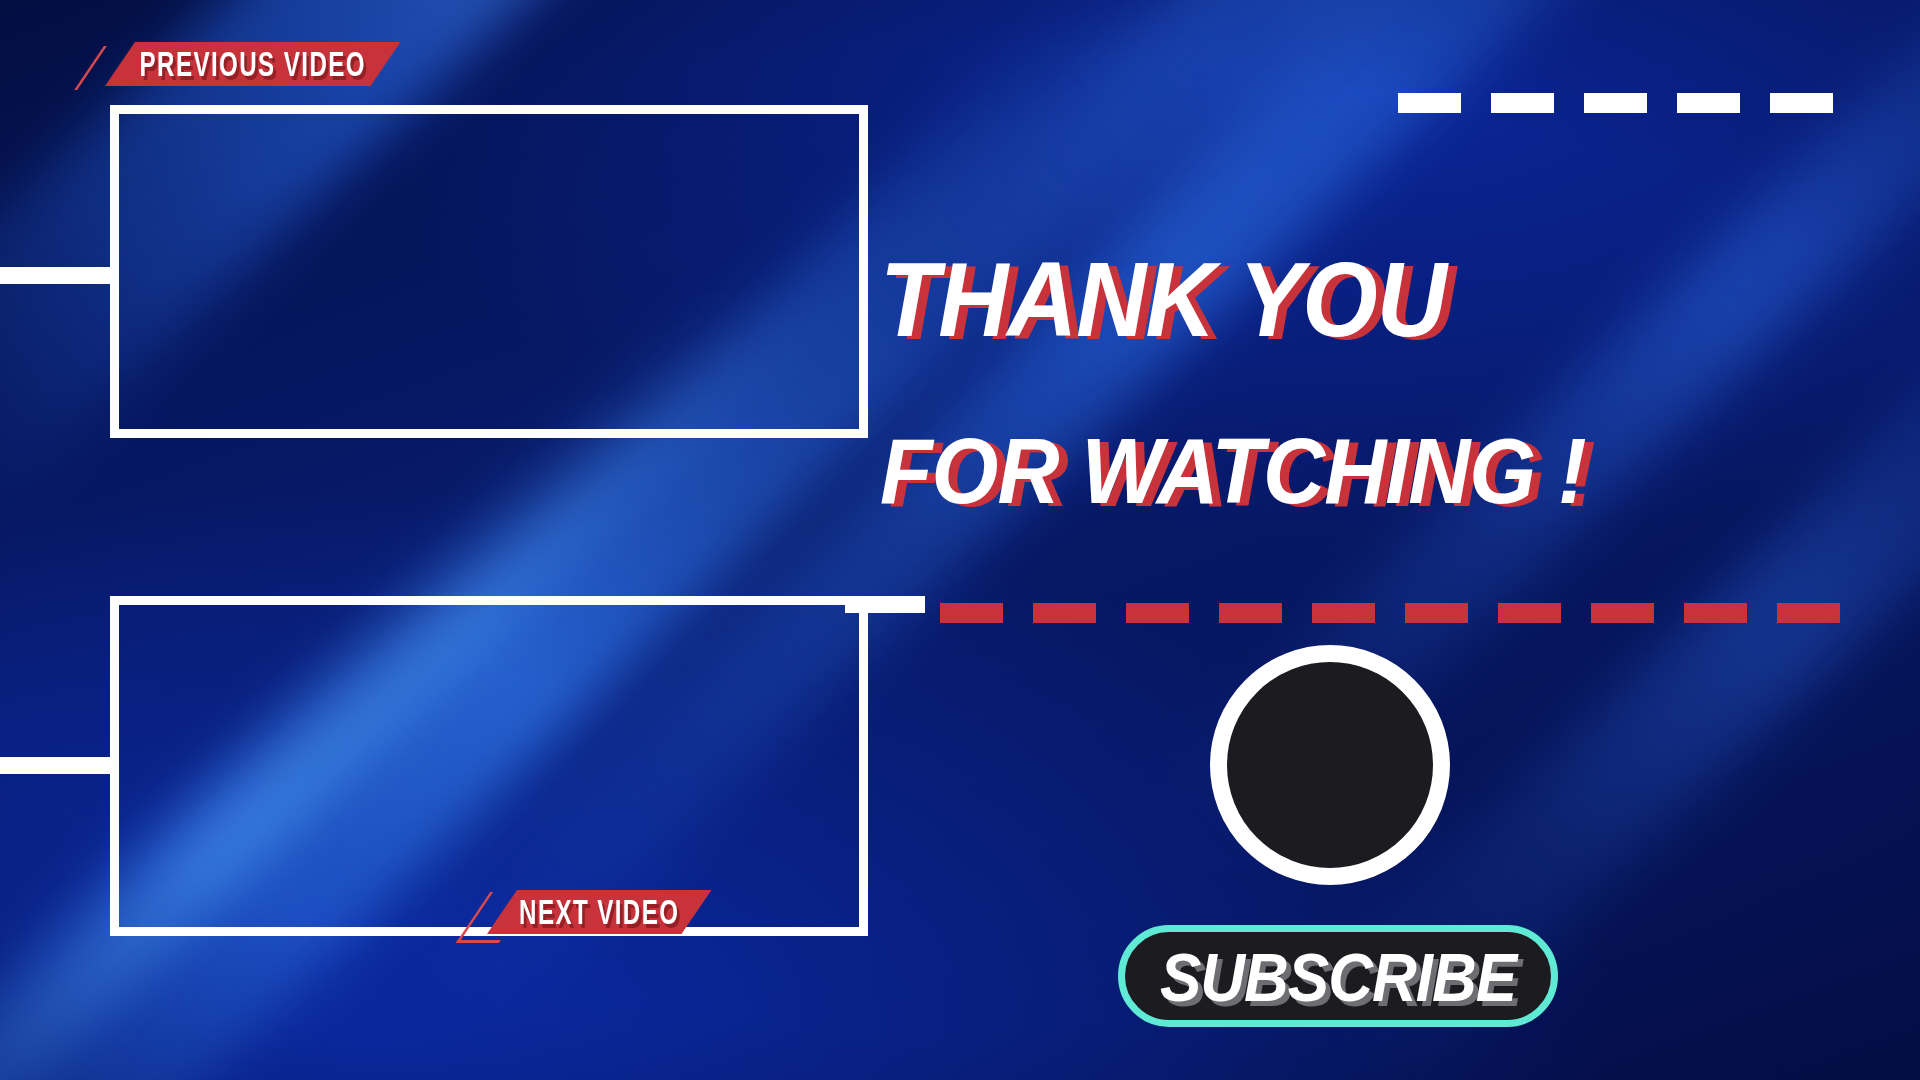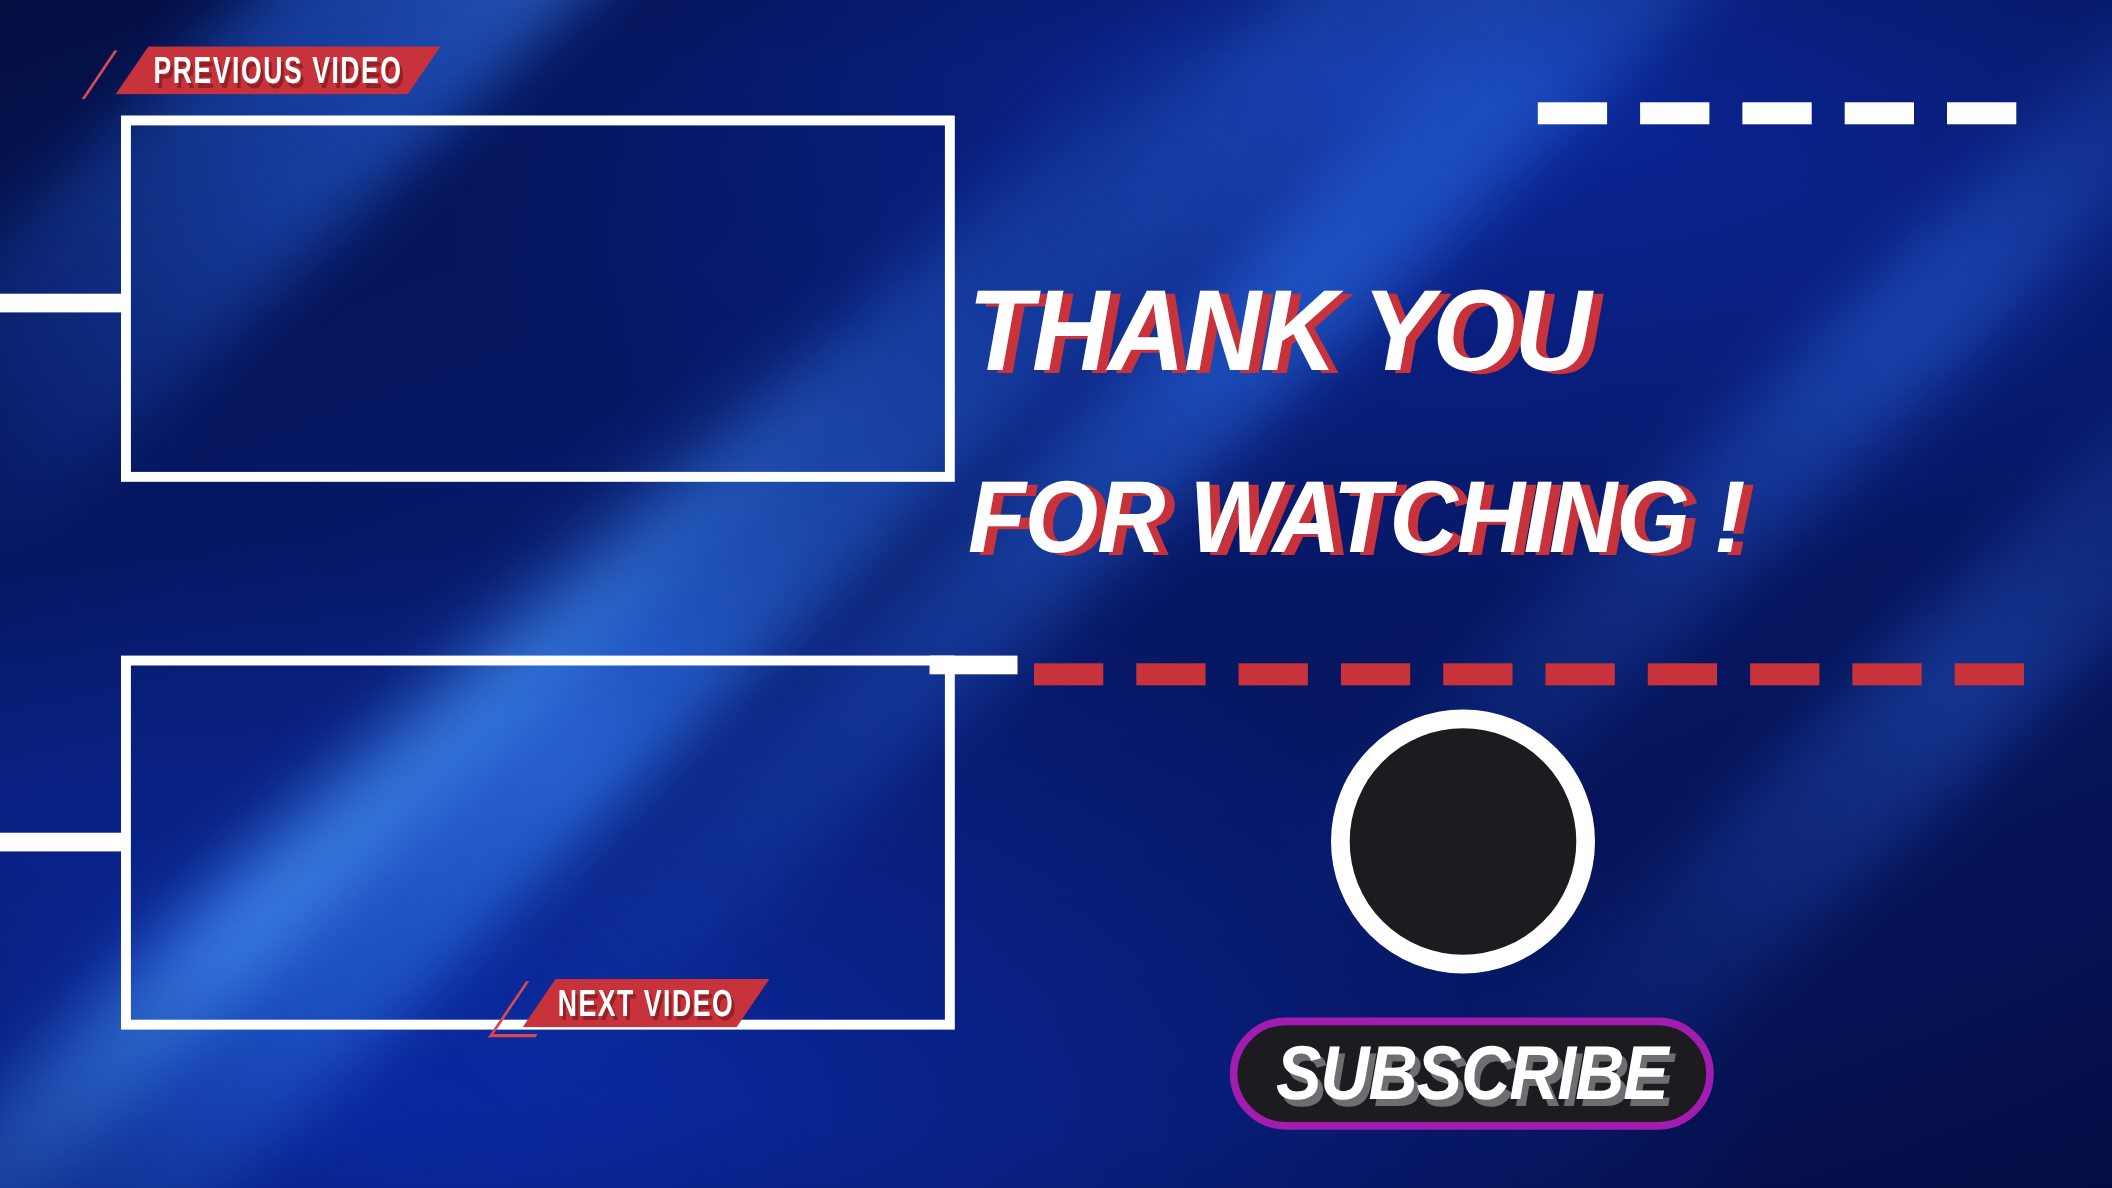--- a/index.html
+++ b/index.html
@@ -75,21 +75,21 @@
   .ribbon-accent{
     position:absolute;
     width:34px;height:44px;
     border-left:3px solid #c8323a;
     border-bottom:3px solid #c8323a;
     transform:skewX(-34deg);
   }
 
   #ribbon-prev{left:105px;top:42px;}
   #ribbon-prev .ribbon-accent{left:-16px;top:4px;border-bottom:none;border-left:3px solid #d8484f;}
-  #ribbon-next{left:475px;top:890px;}
+  #ribbon-next{left:487px;top:890px;}
   #ribbon-next .ribbon-accent{left:-14px;top:2px;border-left:3px solid #d8484f;border-bottom:3px solid #d8484f;width:40px;height:48px;}
 
   
   .dashrow{position:absolute;display:flex;}
   .dash{height:20px;margin-right:30px;}
   #dash-white{left:1398px;top:93px;}
   #dash-white .dash{width:63px;background:#ffffff;}
   #dash-red{left:940px;top:603px;}
   #dash-red .dash{width:63px;background:#c8323a;}
 
@@ -118,21 +118,21 @@
     position:absolute;left:1210px;top:645px;
     width:240px;height:240px;border-radius:50%;
     background:#1b1b20;
     border:17px solid #ffffff;
     box-sizing:border-box;
   }
   #subscribe-button{
     position:absolute;left:1118px;top:925px;
     width:440px;height:102px;
     background:#1b1b20;
-    border:7px solid #a21caf;
+    border:7px solid #5eead4;
     border-radius:52px;
     box-sizing:border-box;
     display:flex;align-items:center;justify-content:center;
   }
   #subscribe-label{
     font-family:"Liberation Sans", sans-serif;
     font-weight:bold;font-style:italic;
     font-size:62px;color:#ffffff;
     letter-spacing:-1px;
     transform:scaleY(1.12);

